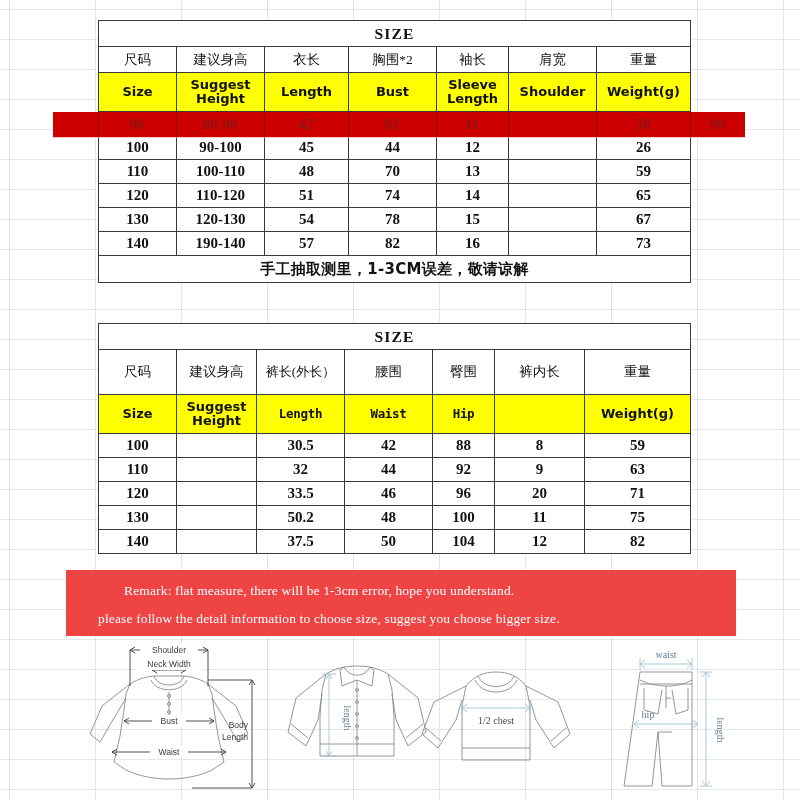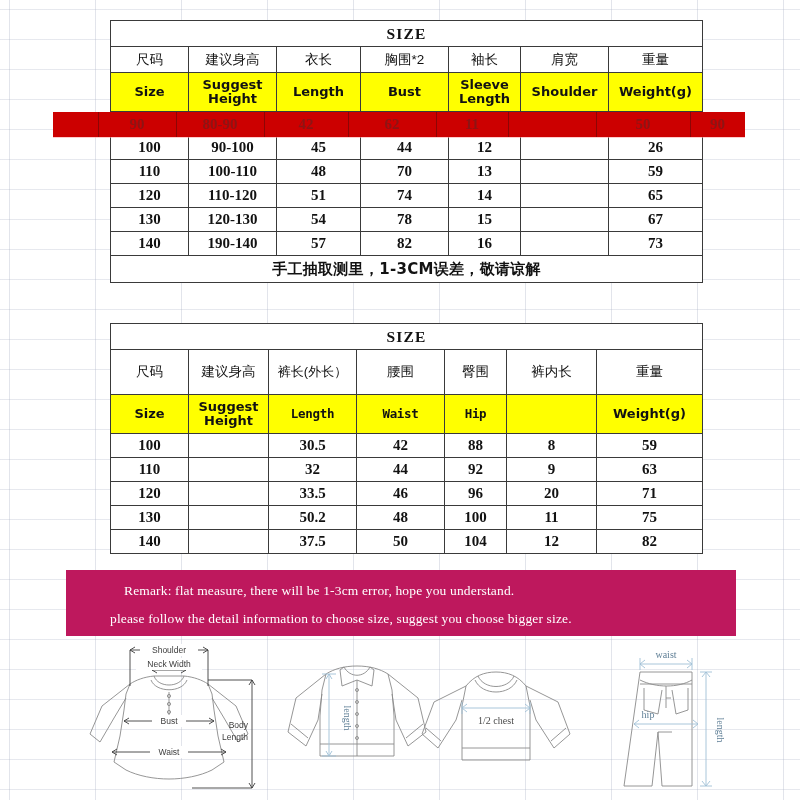--- a/index.html
+++ b/index.html
@@ -39,41 +39,40 @@
     height: 800px;
   }
 
   
   .size-table {
     position: absolute;
     border-collapse: collapse;
     table-layout: fixed;
     background: #fde047;
     border: 1.6px solid #3a3a3a;
-    margin-left: 12px;
   }
   .size-table td, .size-table th {
     border: 1.2px solid #3a3a3a;
     text-align: center;
     vertical-align: middle;
     color: #121212;
     padding: 0;
     background: #ffffff;
   }
 
   .title-cell {
     font-family: "Liberation Serif", "DejaVu Serif", serif;
     font-size: 15.5px;
     font-weight: 700;
     letter-spacing: 1.2px;
     height: 25px;
   }
 
   .cn-head {
-    font-family: Liberation Sans, sans-serif;
+    font-family: Liberation Serif, serif;
     font-size: 13.5px;
     font-weight: 500;
     height: 25px;
     line-height: 1.12;
   }
   .cn-head.two-line { line-height: 1.08; font-size: 13px; }
 
   .en-head {
     background: #ffff00 !important;
     font-family: "DejaVu Sans", "Liberation Sans", sans-serif;
@@ -139,33 +138,33 @@
     background: rgba(90,10,10,0.55);
   }
 
   
   #remark-box {
     position: absolute;
     left: 66px;
     top: 570px;
     width: 670px;
     height: 66px;
-    background: #be185d;
+    background: #ef4444;
     z-index: 3;
   }
   #remark-box p {
     margin: 0;
     color: #ffffff;
     font-family: "Liberation Serif", "DejaVu Serif", serif;
     font-size: 13.5px;
     letter-spacing: 0.15px;
     padding-left: 58px;
   }
   #remark-box p.l1 { padding-top: 13px; }
-  #remark-box p.l2 { padding-top: 12px; padding-left: 44px; }
+  #remark-box p.l2 { padding-top: 12px; padding-left: 32px; }
 
   
   #diagrams {
     position: absolute;
     left: 0;
     top: 636px;
     width: 800px;
     height: 164px;
     z-index: 3;
   }

